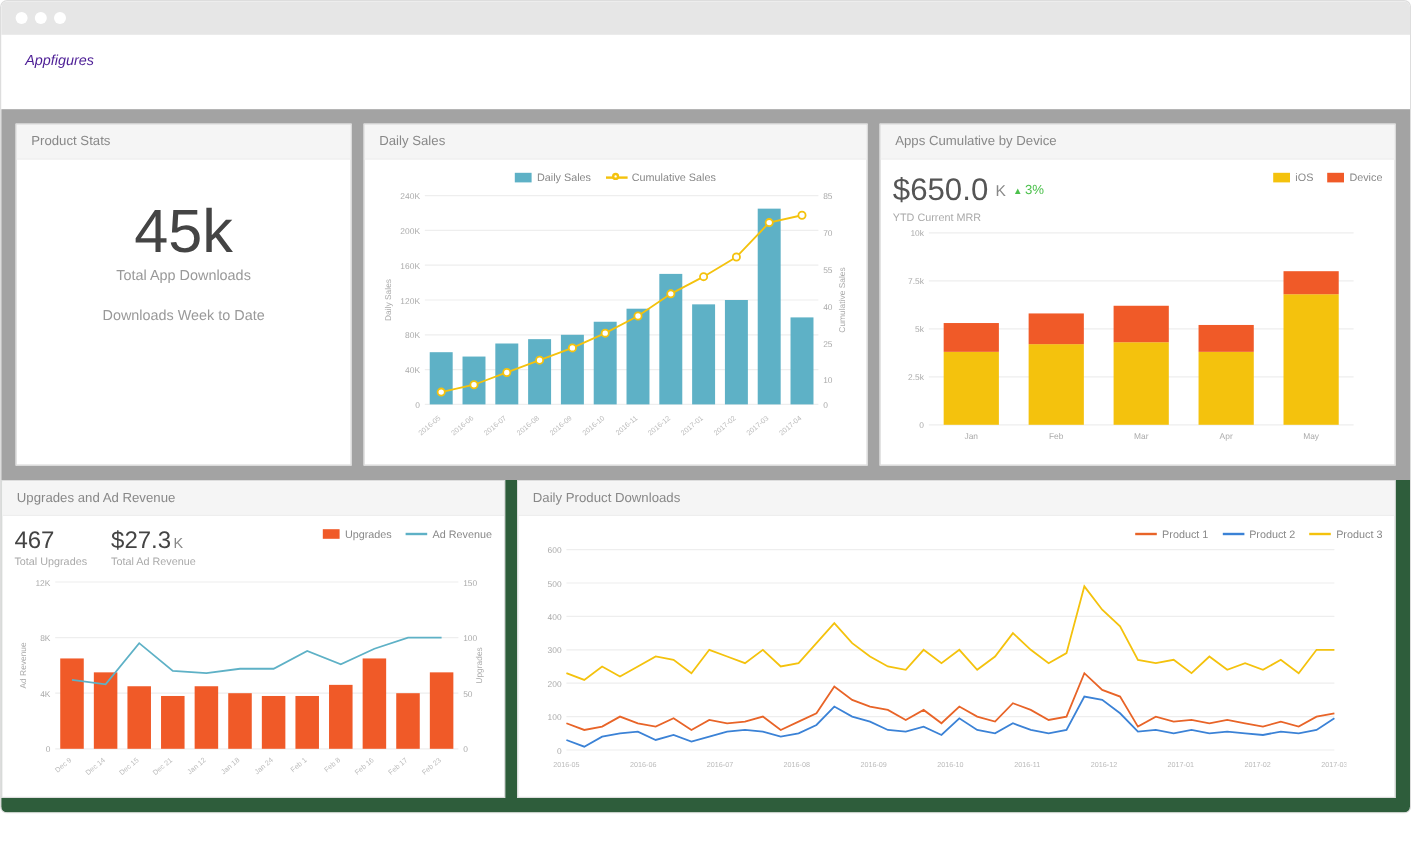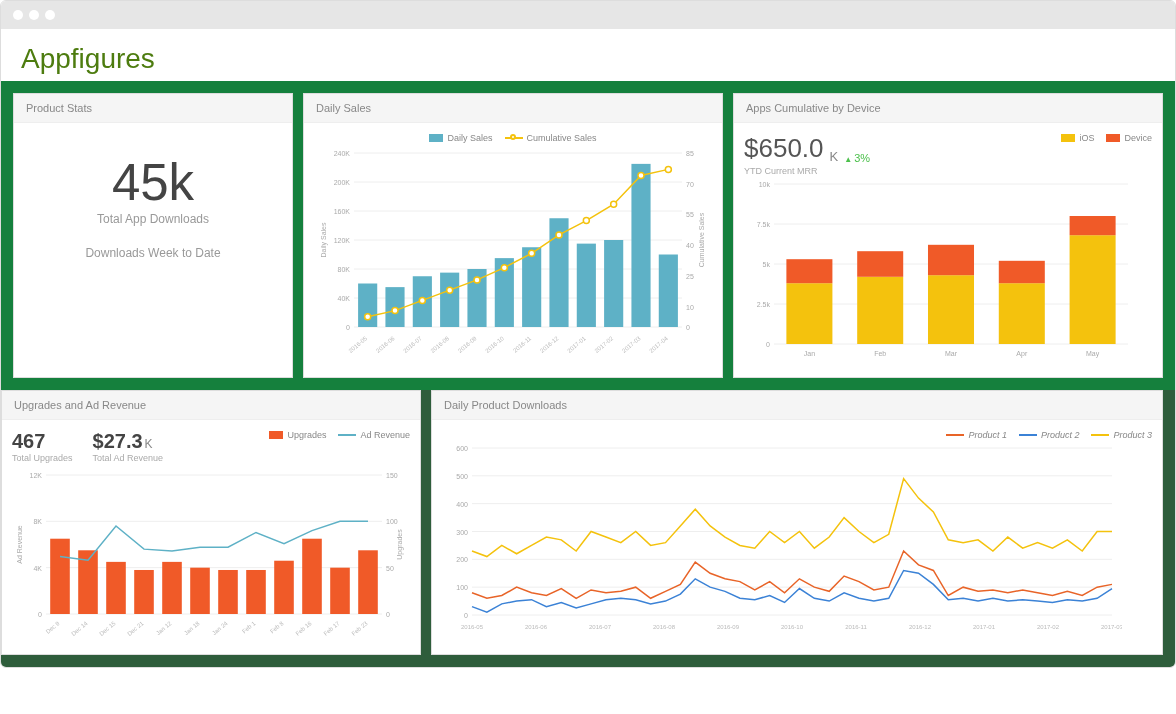--- a/index.html
+++ b/index.html
@@ -1,43 +1,43 @@
 <!DOCTYPE html>
 <html><head>
 <meta charset="utf-8">
 <style>
 * { box-sizing: border-box; margin: 0; padding: 0; }
 body { font-family: -apple-system, BlinkMacSystemFont, "Segoe UI", Helvetica, Arial, sans-serif; background: #fff; width: 1176px; }
 .browser-frame { width: 1176px; border: 1px solid #ddd; border-radius: 6px; overflow: hidden; }
 .browser-bar { height: 28px; background: #e6e6e6; display: flex; align-items: center; padding-left: 12px; gap: 6px; }
 .browser-dot { width: 10px; height: 10px; border-radius: 50%; background: #fff; }
-.app-header { padding: 14px 20px 6px 20px; font-size: 28px; color: #4d7c0f; font-weight: 300; }
-.dash { background: #15803d; padding: 12px; display: grid; grid-template-columns: 280px 420px 1fr; gap: 10px; }
+.app-header { padding: 14px 20px 6px 20px; font-size: 12px; color: #4c1d95; font-weight: 300; font-style: italic; }
+.dash { background: #a3a3a3; padding: 12px; display: grid; grid-template-columns: 280px 420px 1fr; gap: 10px; margin-top: 28px; }
 .dash-row2 { background: #2e5d3b; padding: 0 12px 12px 0; display: grid; grid-template-columns: 420px 1fr; gap: 10px; }
 .card { background: #fff; border: 1px solid #ddd; }
 .card-header { background: #f5f5f5; padding: 8px 12px; font-size: 11px; color: #888; border-bottom: 1px solid #eee; }
 .card-body { padding: 10px; position: relative; }
 .stat-big { font-size: 51px; font-weight: 300; color: #444; text-align: center; }
 .stat-label { font-size: 12px; color: #999; text-align: center; margin-bottom: 20px; }
 .kpi-row { display: flex; gap: 20px; margin-bottom: 6px; }
 .kpi { }
-.kpi-value { font-size: 20px; color: #444; font-weight: 700; }
+.kpi-value { font-size: 20px; color: #444; font-weight: 400; }
 .kpi-unit { font-size: 12px; color: #888; margin-left: 2px; }
 .kpi-label { font-size: 9px; color: #aaa; }
 .legend { display: flex; gap: 12px; font-size: 9px; color: #888; align-items: center; justify-content: flex-end; }
 .legend-item { display: flex; align-items: center; gap: 4px; }
 .legend-swatch { width: 14px; height: 8px; }
 .legend-line { width: 18px; height: 2px; position: relative; }
 .legend-line-dot { position: absolute; width: 6px; height: 6px; border-radius: 50%; background: #fff; border: 2px solid; top: -3px; left: 5px; }
 .chart-svg { display: block; }
 .tick-label { font-size: 7px; fill: #aaa; }
 .tick-label-small { font-size: 6px; fill: #bbb; }
 .delta-up { color: #4cc04c; font-size: 11px; }
 .delta-up::before { content: "▲"; margin-right: 2px; font-size: 8px; }
-.mrr-row { display: flex; align-items: flex-end; gap: 6px; }
+.mrr-row { display: flex; align-items: center; gap: 6px; }
 .mrr-value { font-size: 26px; color: #555; font-weight: 300; }
 .mrr-unit { font-size: 13px; color: #888; }
 .mrr-label { font-size: 9px; color: #aaa; margin-top: 2px; }
 </style>
 </head>
 <body>
 
 <div class="browser-frame">
   <div class="browser-bar">
     <div class="browser-dot"></div>
@@ -258,21 +258,21 @@
             <text x="356" y="155" class="tick-label-small" text-anchor="end" transform="rotate(-40 356 155)">Feb 23</text>
             <text x="10" y="75.5" class="tick-label" text-anchor="middle" transform="rotate(-90 10 75.5)">Ad Revenue</text>
             <text x="390" y="75.5" class="tick-label" text-anchor="middle" transform="rotate(-90 390 75.5)">Upgrades</text>
           </svg>
       </div>
     </div>
 
     <div class="card">
       <div class="card-header">Daily Product Downloads</div>
       <div class="card-body">
-        <div class="legend" style="margin-bottom:4px;font-style:italic;">
+        <div class="legend" style="margin-bottom:4px;">
           <div class="legend-item">
             <div class="legend-line" style="background:#e86428"></div>
             <span>Product 1</span>
           </div>
           <div class="legend-item">
             <div class="legend-line" style="background:#3b82d6"></div>
             <span>Product 2</span>
           </div>
           <div class="legend-item">
             <div class="legend-line" style="background:#f4c20d"></div>

